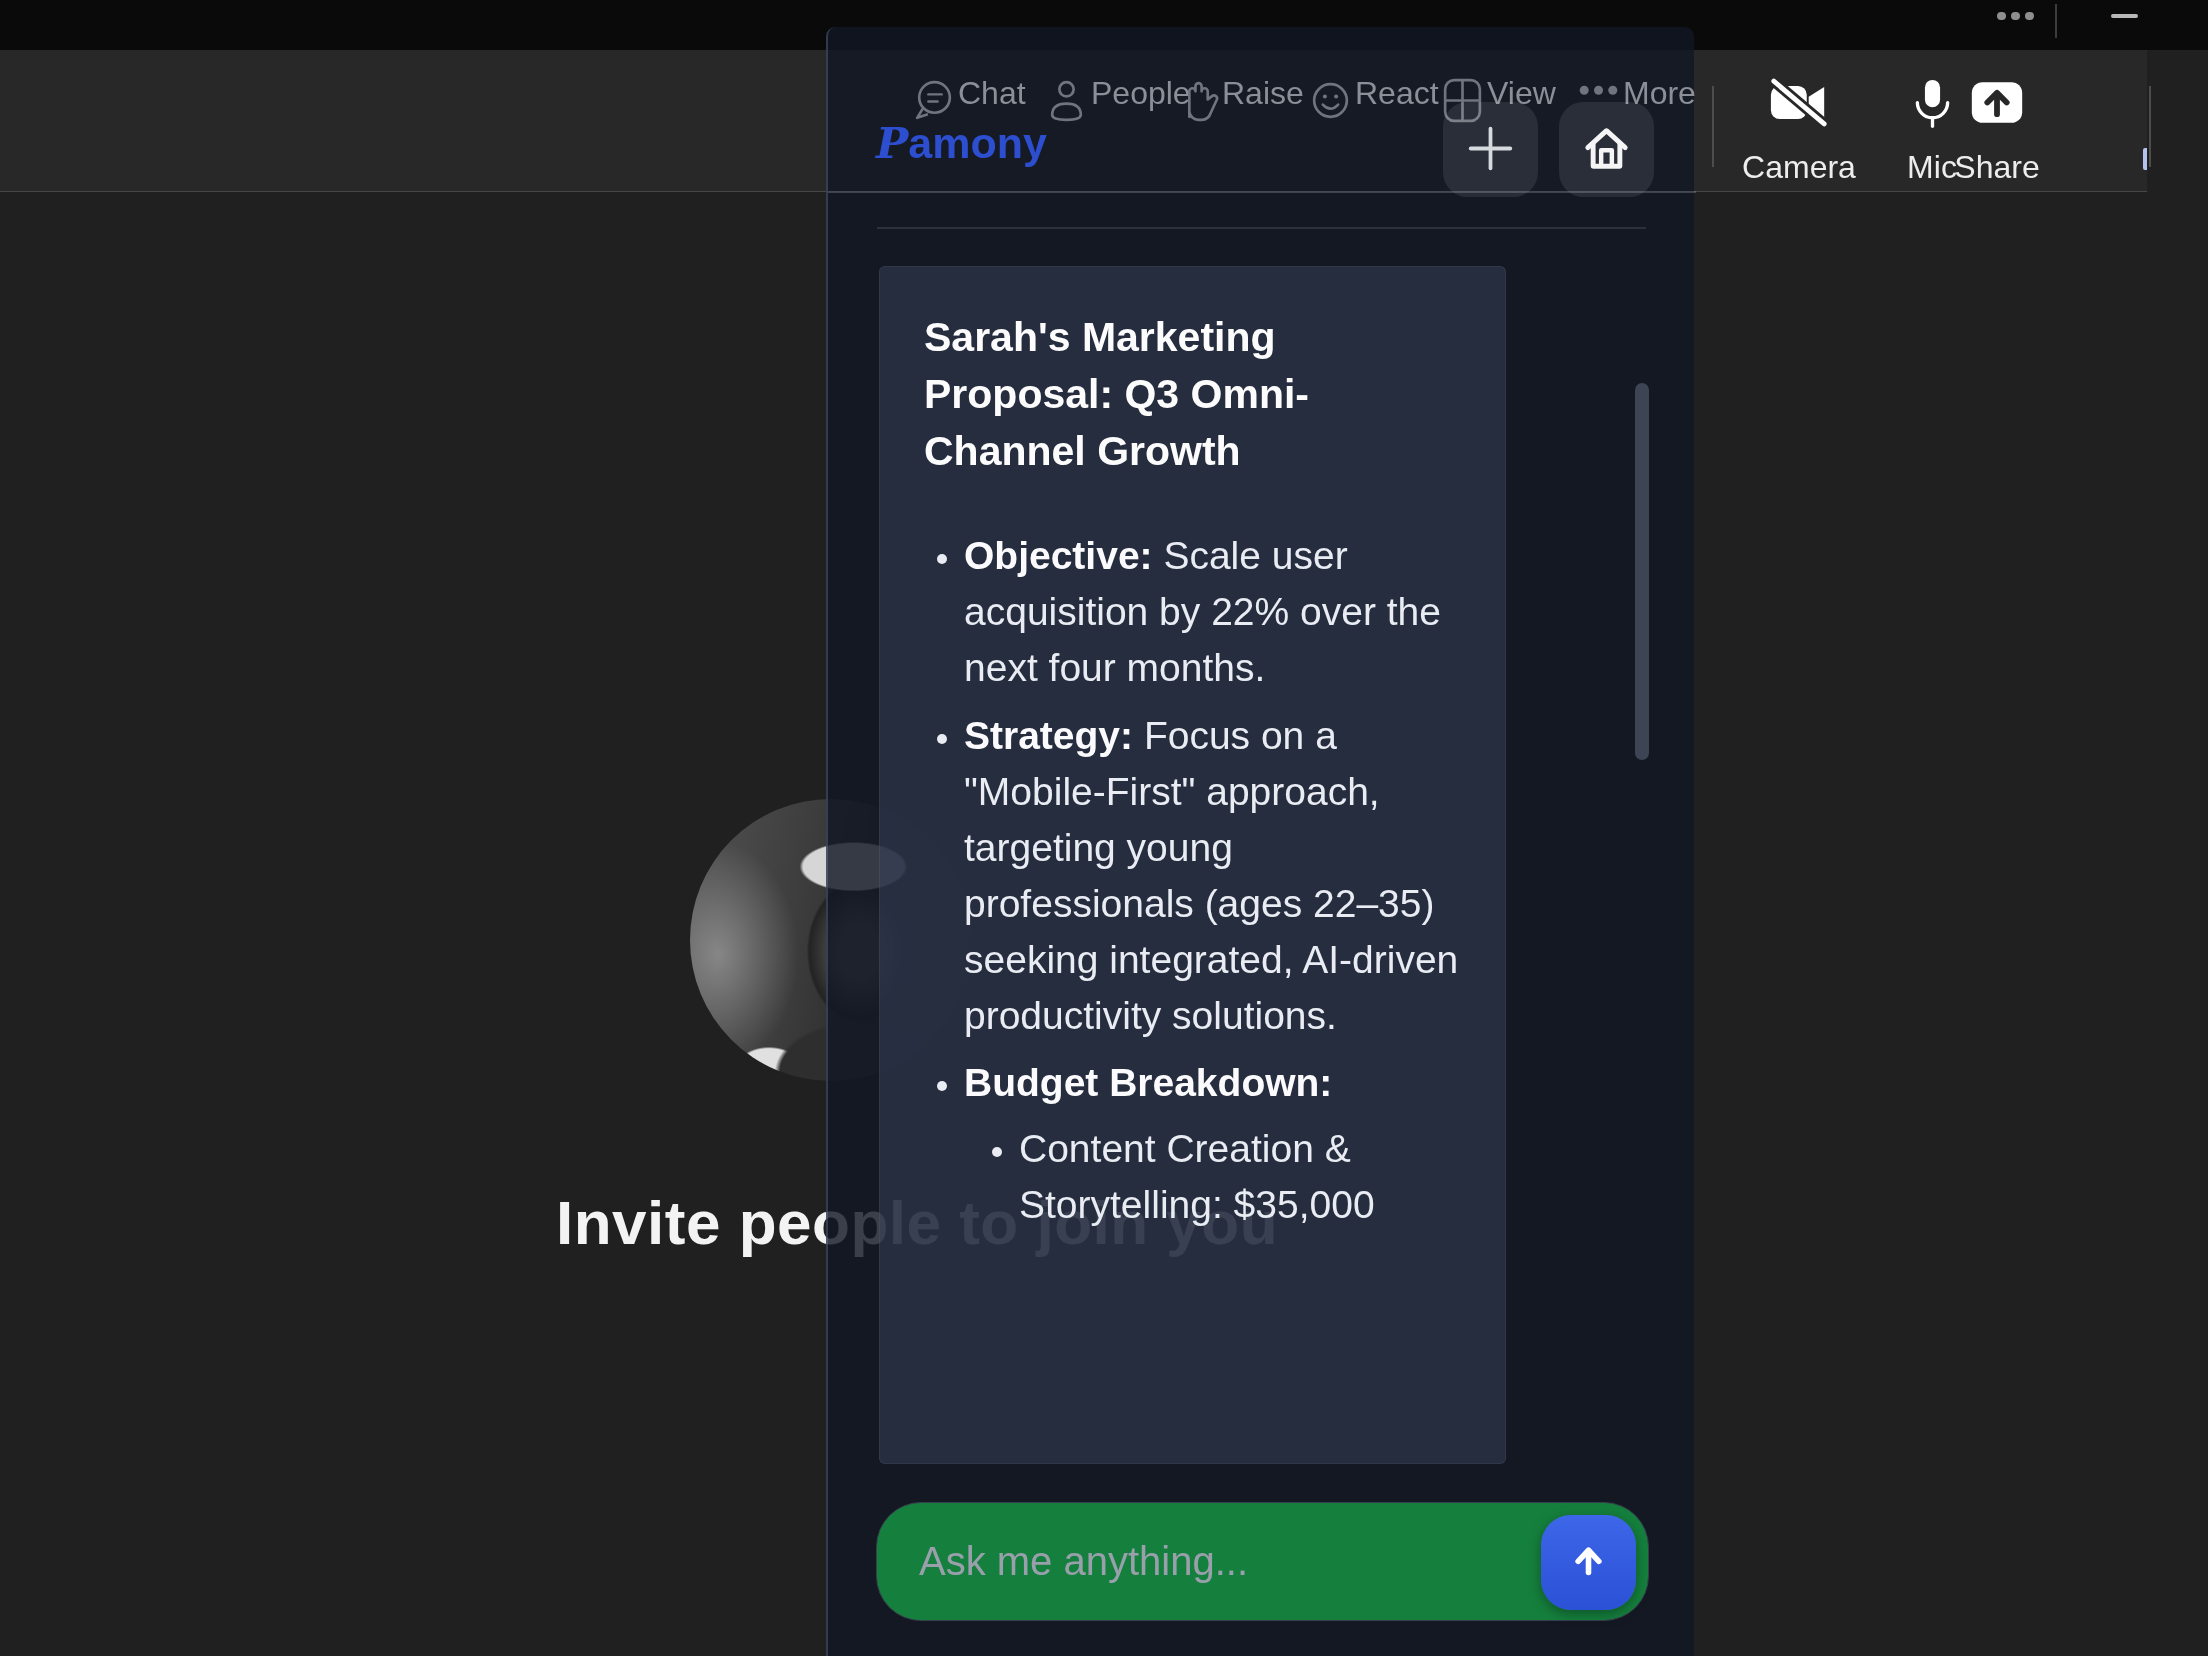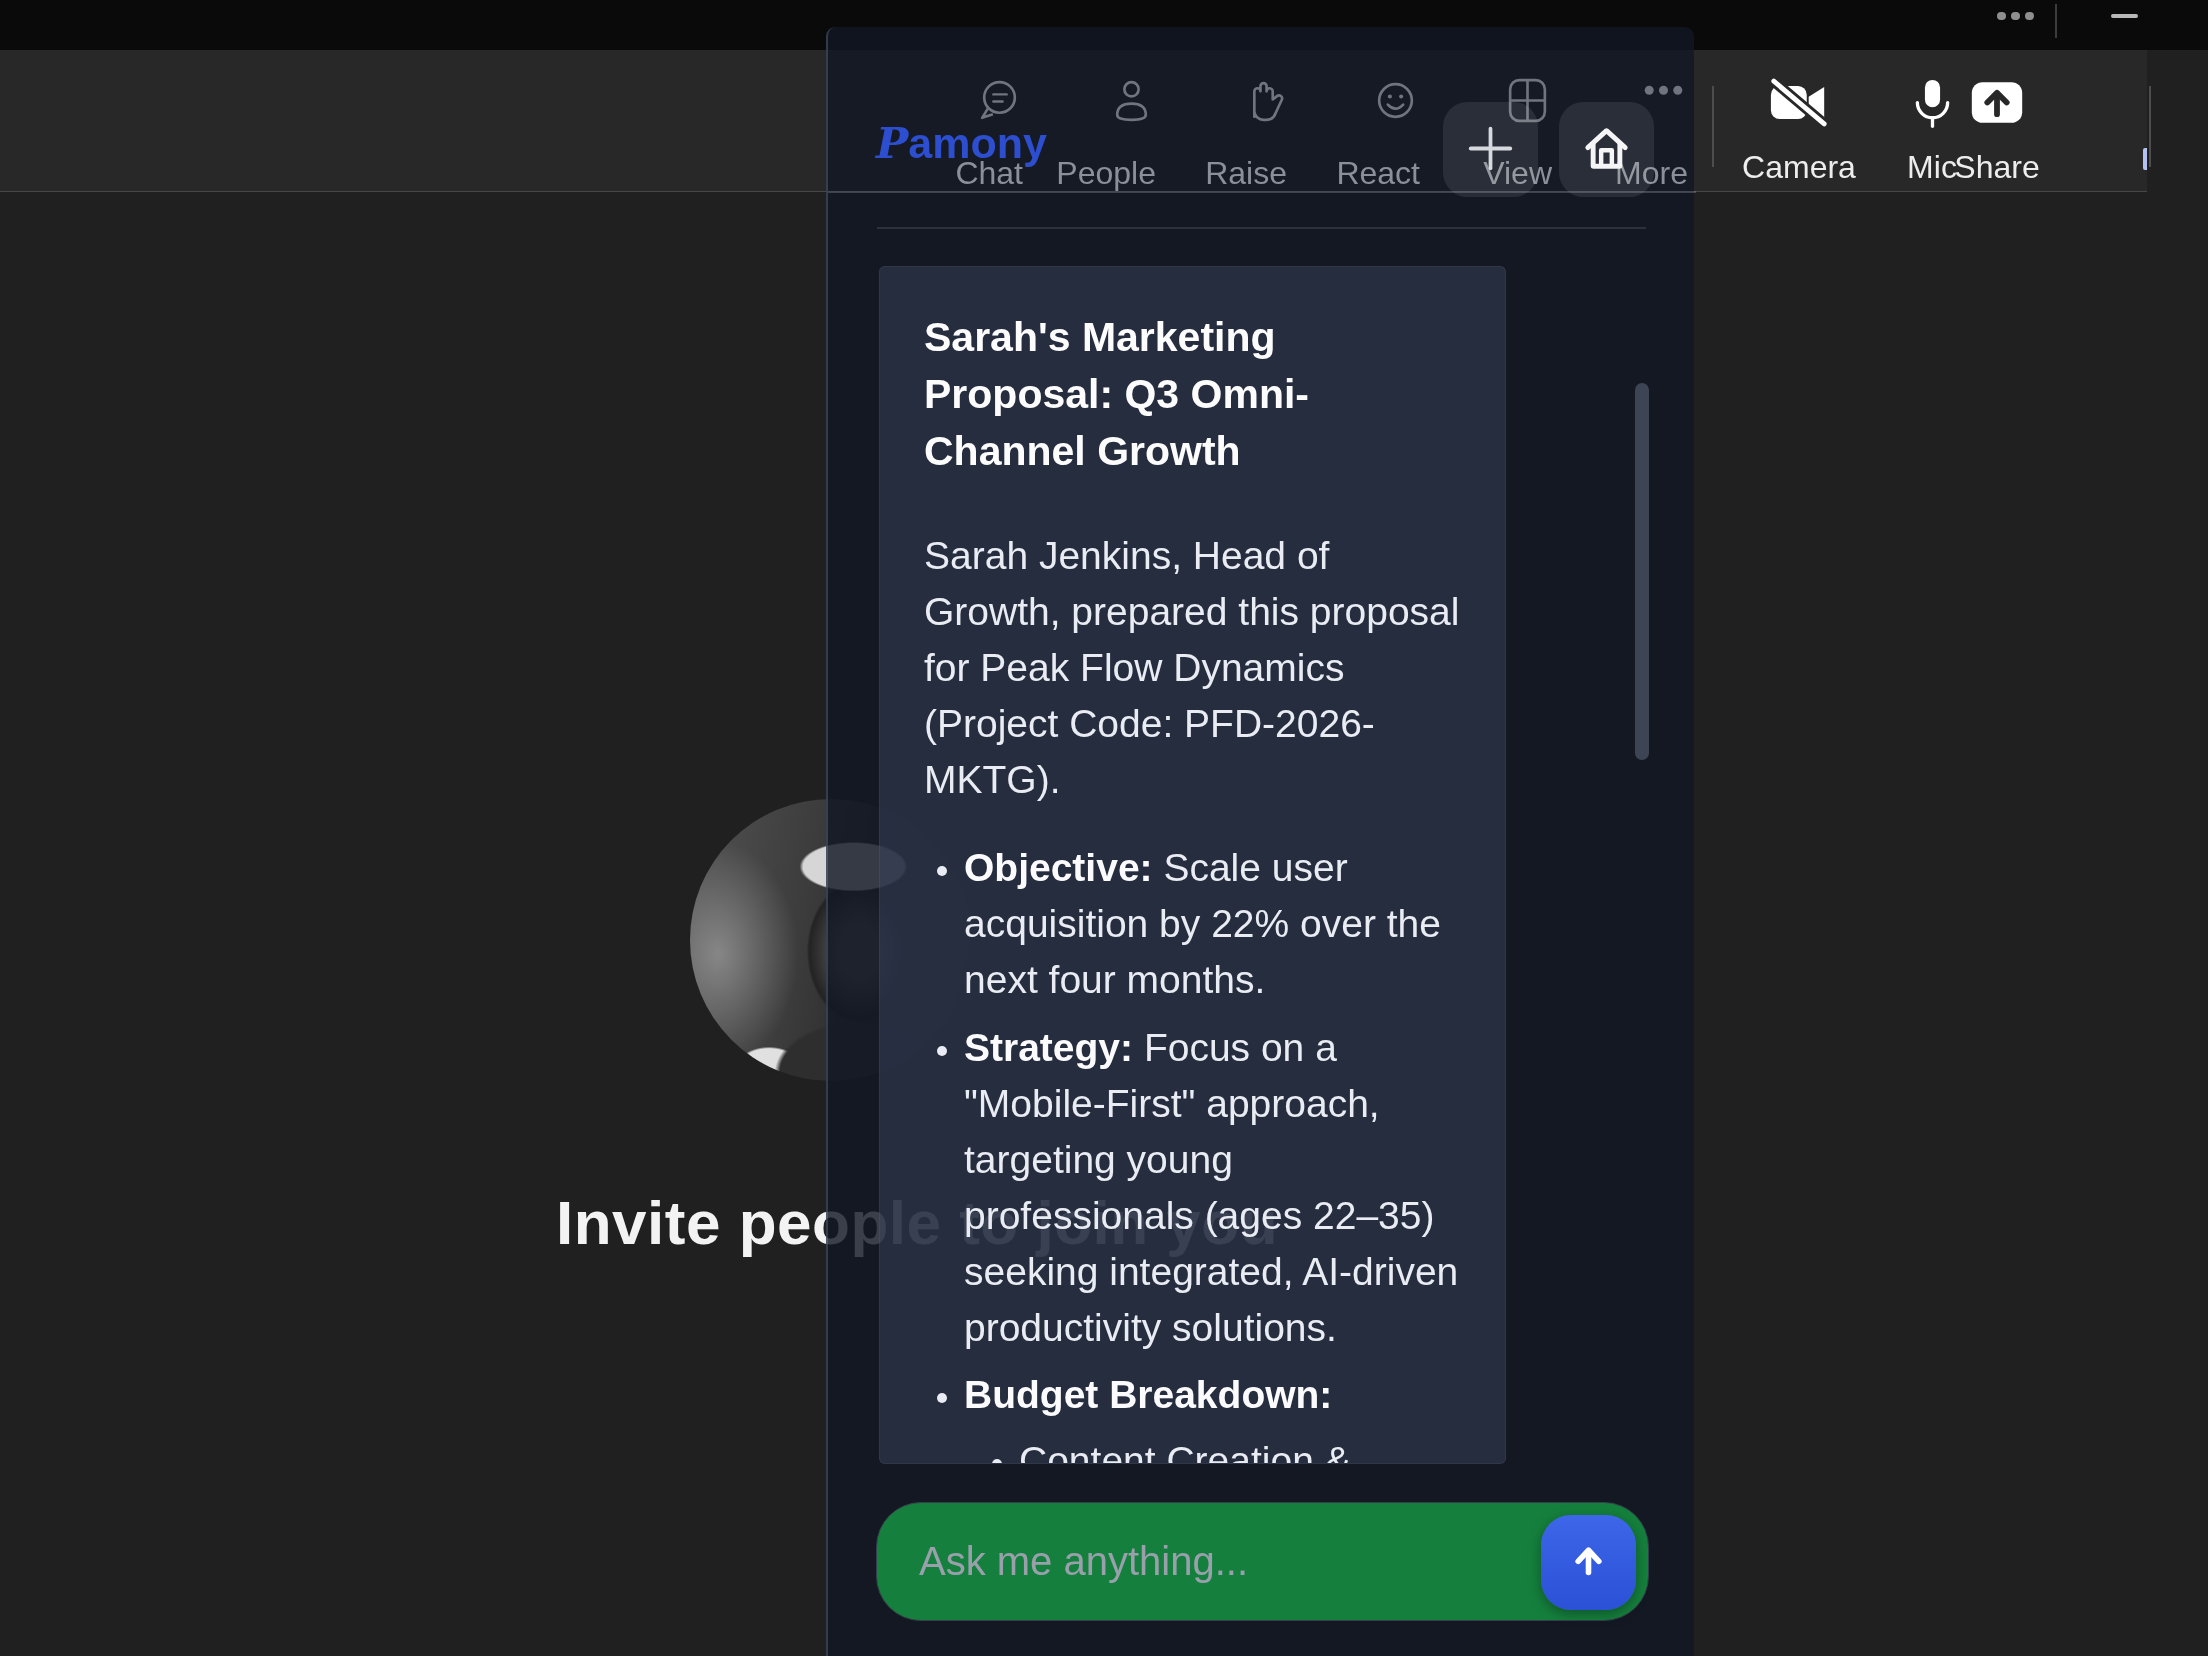--- a/index.html
+++ b/index.html
@@ -34,21 +34,21 @@
       radial-gradient(ellipse 114px 161px at 10% 55%, rgba(185,185,185,0.55), rgba(0,0,0,0) 70%),
       linear-gradient(100deg, #525252 0%, #3c3c3c 40%, #272727 70%, #1e1e1e 100%);
   }
   .invite { position:absolute; left:556px; top:993px; color:#f3f3f3; font-size:62px; font-weight:600; letter-spacing:0.5px; white-space:nowrap; }
 
   
   .panel { position:absolute; left:826px; top:27.4px; width:868px; height:1629px;
            background:rgba(17,23,37,0.82); border-left:2.8px solid rgba(130,145,180,0.30);
            border-radius:9.5px 9.5px 0 0; }
   .nav-item { position:absolute; top:49px; width:114px; height:114px; margin-left:-57px;
-              display:flex; flex-direction:column; align-items:flex-end; justify-content:space-between; cursor:pointer; }
+              display:flex; align-items:flex-start; justify-content:space-between; cursor:pointer; }
   .nav-item .lbl { color:#8b8f97; font-size:32px; line-height:34px; }
   .toolbar-underline { position:absolute; left:0; top:164px; width:868px; height:1.9px; background:rgba(160,168,182,0.30); }
   .brand { position:absolute; left:48px; top:91px; font-size:43px; font-weight:bold; color:#2c4ecf; cursor:default; white-space:nowrap; }
   .brand .p { font-family:"DejaVu Serif", serif; font-style:italic; }
   .panel-divider { position:absolute; left:49px; top:200px; width:769px; height:1.9px; background:rgba(165,178,200,0.16); }
 
   .float-btn { position:absolute; top:75px; width:95px; height:95px; border-radius:24.6px;
                background:rgba(255,255,255,0.09); display:flex; align-items:center; justify-content:center; cursor:pointer; }
   .float-btn.plus { left:615px; }
   .float-btn.home { left:731px; }
@@ -228,21 +228,20 @@
         <svg width="57" height="57" viewBox="0 0 64 64">
           <path d="M11 31 L32 12 L53 31" fill="none" stroke="#f5f5f5" stroke-width="5.5" stroke-linecap="round" stroke-linejoin="round"></path>
           <path d="M17 27 V52 H47 V27" fill="none" stroke="#f5f5f5" stroke-width="5.5" stroke-linecap="round" stroke-linejoin="round"></path>
           <path d="M26 52 V34 H38 V52" fill="none" stroke="#f5f5f5" stroke-width="5" stroke-linejoin="round"></path>
         </svg>
       </span>
     </div>
 
     <div class="card">
       <h2>Sarah's Marketing Proposal: Q3 Omni-Channel Growth</h2>
-      <p>Sarah Jenkins, Head of Growth, prepared this proposal for Peak Flow Dynamics (Project Code: PFD-2026-MKTG).</p>
       <ul>
         <li><b>Objective:</b><span> Scale user acquisition by 22% over the next four months.</span></li>
         <li><b>Strategy:</b><span> Focus on a "Mobile-First" approach, targeting young professionals (ages 22–35) seeking integrated, AI-driven productivity solutions.</span></li>
         <li><b>Budget Breakdown:</b>
           <ul>
             <li>Content Creation &amp; Storytelling: $35,000</li>
           </ul>
         </li>
       </ul>
     </div>

